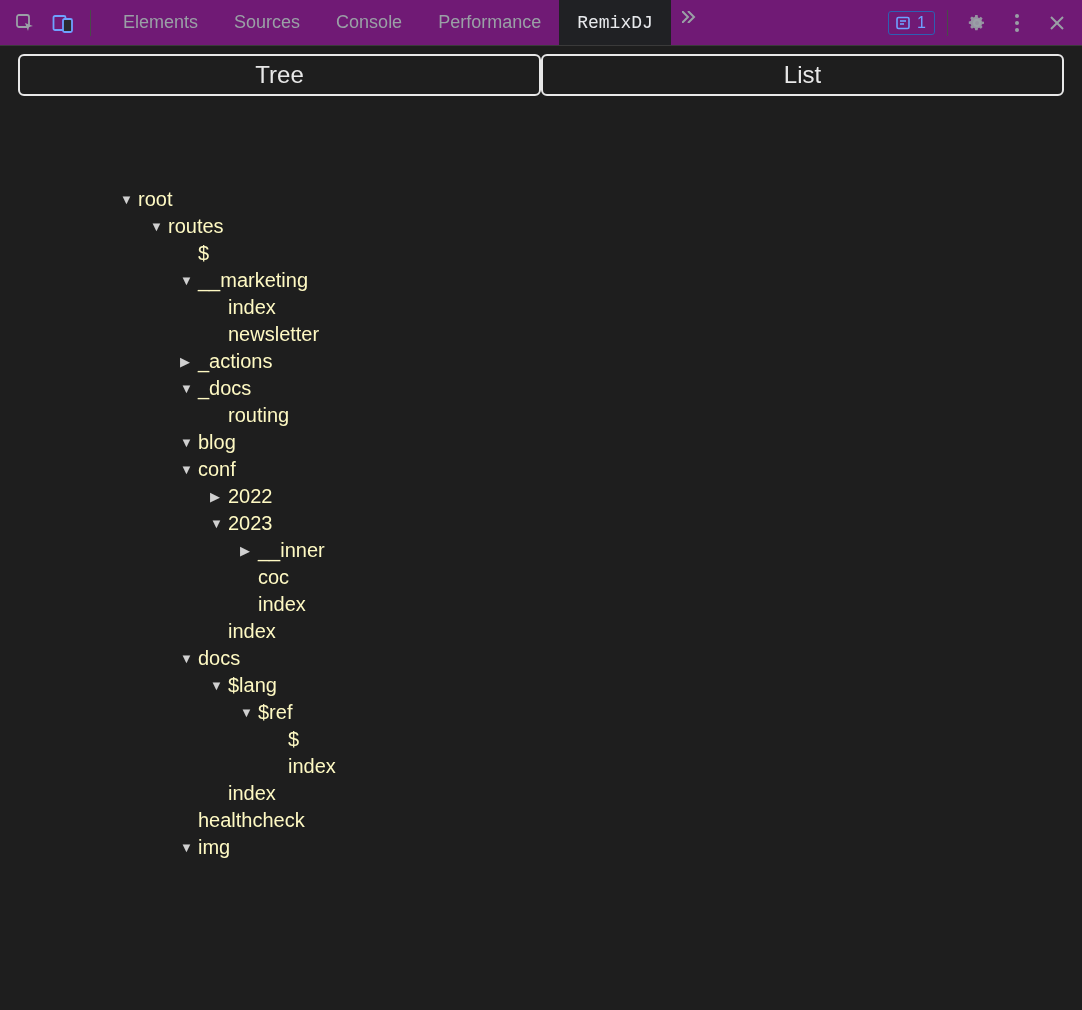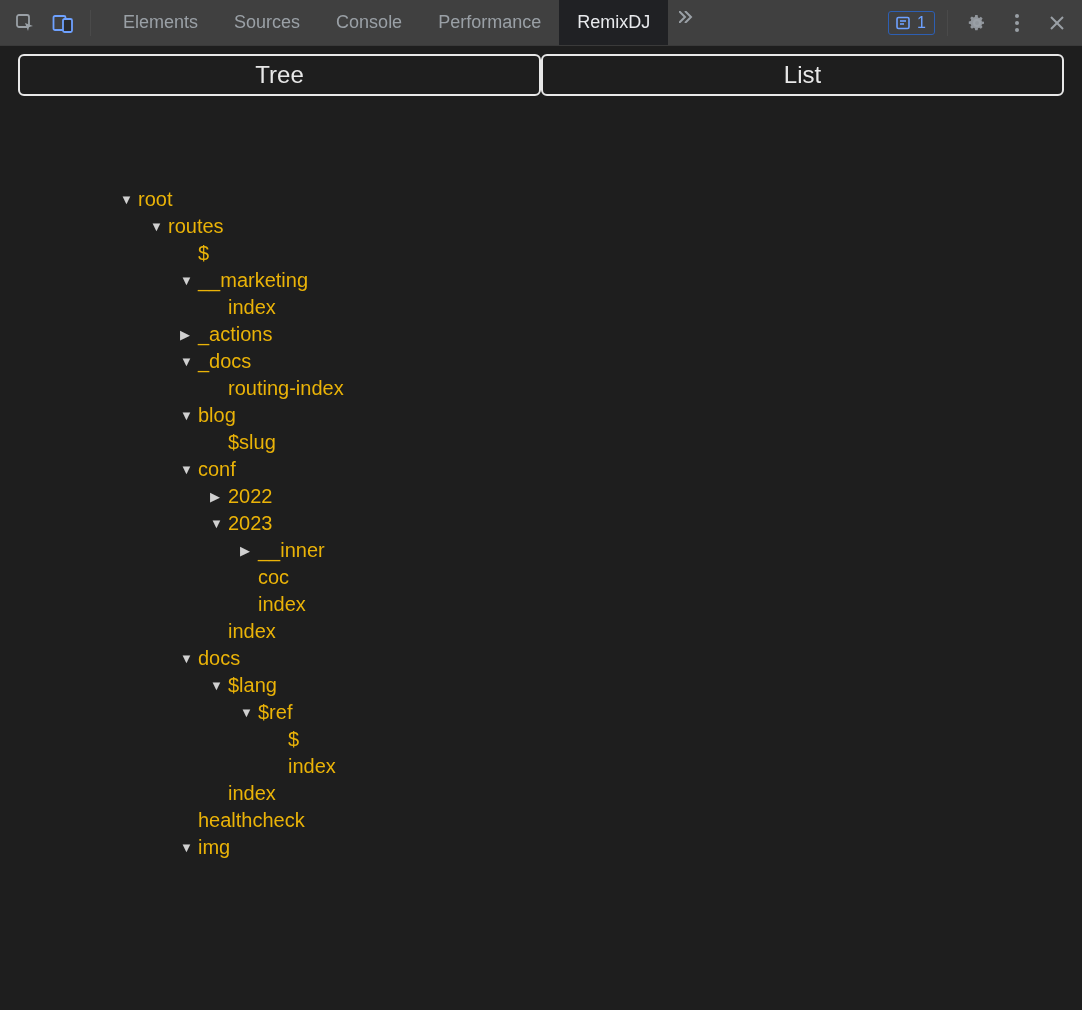--- a/index.html
+++ b/index.html
@@ -7,21 +7,21 @@
     width: 1082px;
     height: 1010px;
     background: #1e1e1e;
     font-family: -apple-system, "Segoe UI", Helvetica, Arial, sans-serif;
     color: #e8e8e8;
     overflow: hidden;
   }
   
   .toolbar {
     height: 46px;
-    background: #404040;
+    background: #701a75;
     border-bottom: 1px solid #3a3a3a;
     display: flex;
     align-items: center;
     font-size: 18px;
     color: #9aa0a6;
   }
   .toolbar .left-icons { display: flex; align-items: center; padding: 0 8px; gap: 4px; }
   .toolbar .icon-btn {
     width: 34px; height: 34px;
     display: flex; align-items: center; justify-content: center;
@@ -33,20 +33,21 @@
   .toolbar .tabs { display: flex; align-items: stretch; height: 100%; }
   .toolbar .tab {
     padding: 0 18px;
     display: flex; align-items: center;
     color: #9aa0a6;
     cursor: default;
   }
   .toolbar .tab.active {
     background: #202124;
     color: #e8eaed;
+    font-family: Liberation Mono, monospace;
   }
   .toolbar .spacer { flex: 1; }
   .toolbar .right-icons { display: flex; align-items: center; padding: 0 8px; gap: 6px; }
   .issues-badge {
     display: flex; align-items: center; gap: 6px;
     border: 1px solid #2d5fb3;
     border-radius: 3px;
     padding: 2px 8px 2px 6px;
     color: #6ea1ff;
     font-size: 16px;
@@ -77,21 +78,21 @@
   li.node { white-space: nowrap; }
   .row { position: relative; display: inline-block; }
   .caret {
     position: absolute;
     left: -18px;
     top: 0;
     font-size: 13px;
     color: #d0d0d0;
     user-select: none;
   }
-  .label { color: #eab308; }
+  .label { color: #fef9c3; }
 </style>
 </head>
 <body>
 
 <div class="toolbar">
   <div class="left-icons">
     <div class="icon-btn">
       <svg width="20" height="20" viewBox="0 0 20 20" fill="none">
         <rect x="2" y="2" width="12" height="12" rx="2" class="gray-stroke" stroke-width="1.8"></rect>
         <path d="M10 10 L18 13 L14 14 L13 18 Z" class="gray-fill"></path>
@@ -160,28 +161,27 @@
     <div class="view-btn">List</div>
   </div>
 
   <div class="tree-wrap">
     <ul class="tree" id="tree-root">
         <li class="node"><span class="row"><span class="caret">▼</span><span class="label">root</span></span><ul>
             <li class="node"><span class="row"><span class="caret">▼</span><span class="label">routes</span></span><ul>
                 <li class="node"><span class="row"><span class="label">$</span></span></li>
                 <li class="node"><span class="row"><span class="caret">▼</span><span class="label">__marketing</span></span><ul>
                     <li class="node"><span class="row"><span class="label">index</span></span></li>
+                    <li class="node"><span class="row"><span class="label">newsletter</span></span></li>
                   </ul></li>
                 <li class="node"><span class="row"><span class="caret">▶</span><span class="label">_actions</span></span></li>
                 <li class="node"><span class="row"><span class="caret">▼</span><span class="label">_docs</span></span><ul>
-                    <li class="node"><span class="row"><span class="label">routing-index</span></span></li>
-                  </ul></li>
-                <li class="node"><span class="row"><span class="caret">▼</span><span class="label">blog</span></span><ul>
-                    <li class="node"><span class="row"><span class="label">$slug</span></span></li>
-                  </ul></li>
+                    <li class="node"><span class="row"><span class="label">routing</span></span></li>
+                  </ul></li>
+                <li class="node"><span class="row"><span class="caret">▼</span><span class="label">blog</span></span></li>
                 <li class="node"><span class="row"><span class="caret">▼</span><span class="label">conf</span></span><ul>
                     <li class="node"><span class="row"><span class="caret">▶</span><span class="label">2022</span></span></li>
                     <li class="node"><span class="row"><span class="caret">▼</span><span class="label">2023</span></span><ul>
                         <li class="node"><span class="row"><span class="caret">▶</span><span class="label">__inner</span></span></li>
                         <li class="node"><span class="row"><span class="label">coc</span></span></li>
                         <li class="node"><span class="row"><span class="label">index</span></span></li>
                       </ul></li>
                     <li class="node"><span class="row"><span class="label">index</span></span></li>
                   </ul></li>
                 <li class="node"><span class="row"><span class="caret">▼</span><span class="label">docs</span></span><ul>

